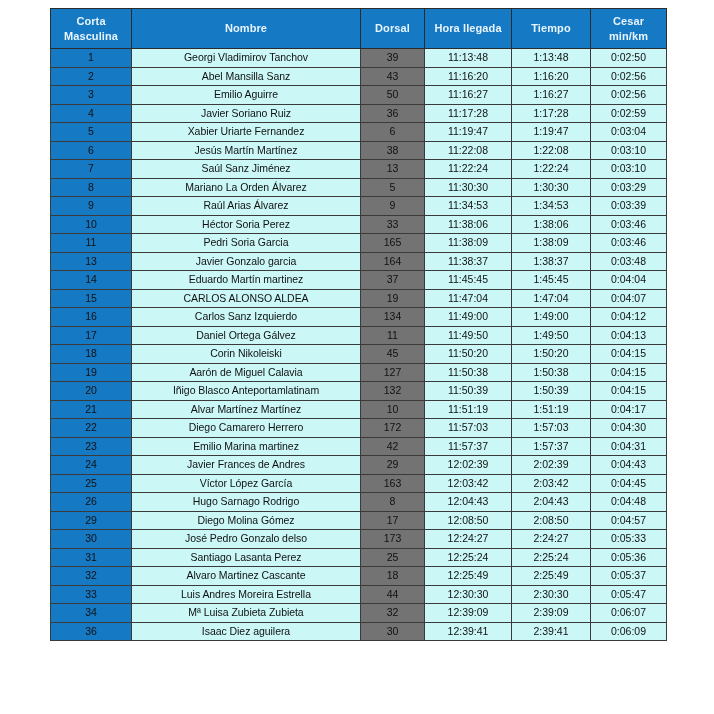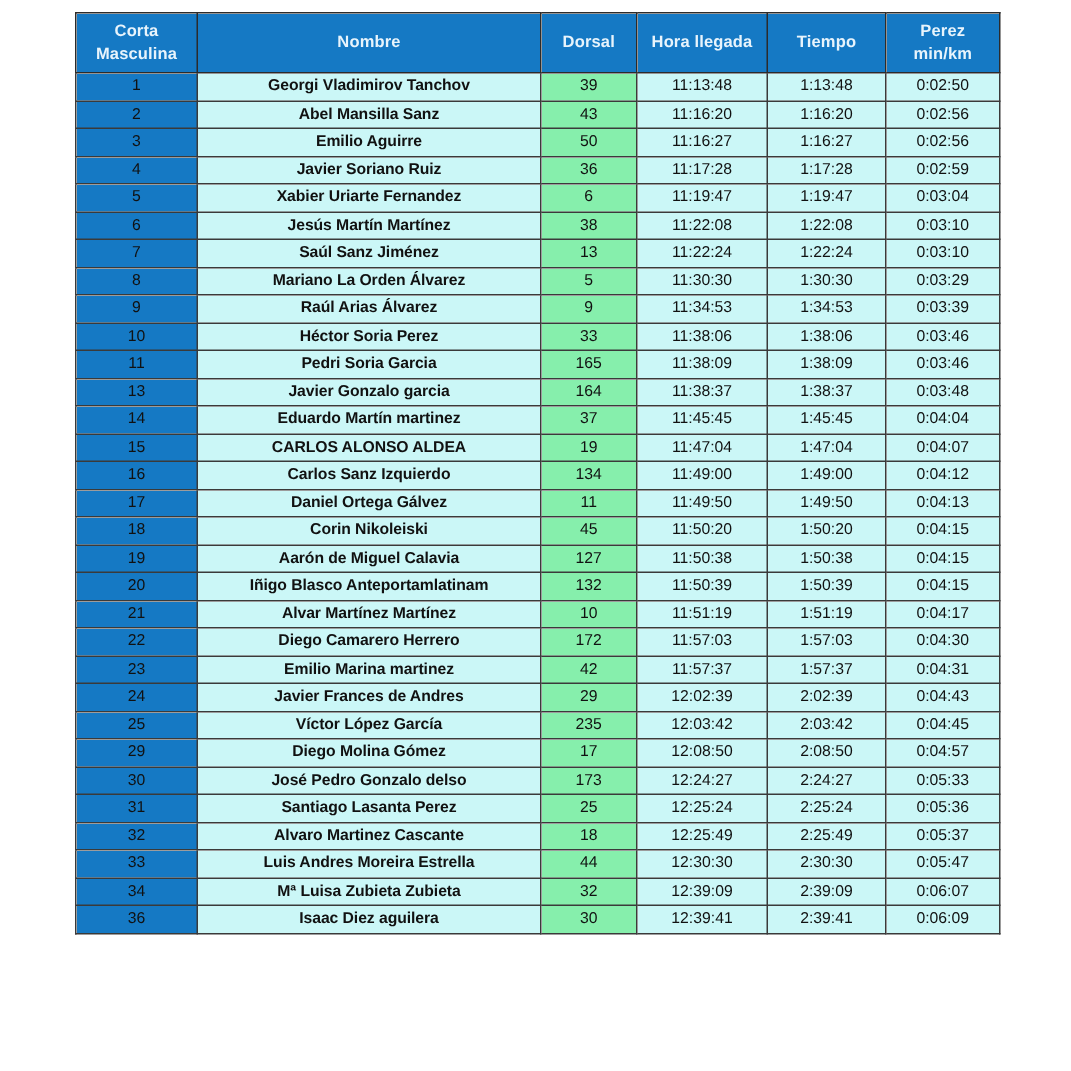--- a/index.html
+++ b/index.html
@@ -74,24 +74,23 @@
     color: #CFE7F7;
     font-weight: normal;
     font-size: 10.5px;
   }
   .cell-name {
     background: #CBF7F7;
     text-align: left;
     padding-left: 9px;
     font-size: 10.5px;
     letter-spacing: -0.05px;
-    font-weight: bold;
   }
   .cell-dorsal {
-    background: #86efac;
+    background: #737373;
   }
   .cell-hora,
   .cell-tiempo,
   .cell-ritmo {
     background: #CBF7F7;
   }
 </style>
 </head>
 <body>
 
@@ -118,21 +117,21 @@
           <th>
             <span class="hdr-line">Dorsal</span>
           </th>
           <th>
             <span class="hdr-line">Hora llegada</span>
           </th>
           <th>
             <span class="hdr-line">Tiempo</span>
           </th>
           <th>
-            <span class="hdr-line">Perez</span>
+            <span class="hdr-line">Cesar</span>
             <span class="hdr-line">min/km</span>
           </th>
         </tr>
     </thead>
     <tbody>
         <tr>
           <td class="cell-rank">1</td>
           <td class="cell-name">Georgi Vladimirov Tanchov</td>
           <td class="cell-dorsal">39</td>
           <td class="cell-hora">11:13:48</td>
@@ -311,24 +310,32 @@
           <td class="cell-rank">24</td>
           <td class="cell-name">Javier Frances de Andres</td>
           <td class="cell-dorsal">29</td>
           <td class="cell-hora">12:02:39</td>
           <td class="cell-tiempo">2:02:39</td>
           <td class="cell-ritmo">0:04:43</td>
         </tr>
         <tr>
           <td class="cell-rank">25</td>
           <td class="cell-name">Víctor  López García</td>
-          <td class="cell-dorsal">235</td>
+          <td class="cell-dorsal">163</td>
           <td class="cell-hora">12:03:42</td>
           <td class="cell-tiempo">2:03:42</td>
           <td class="cell-ritmo">0:04:45</td>
+        </tr>
+        <tr>
+          <td class="cell-rank">26</td>
+          <td class="cell-name">Hugo Sarnago Rodrigo</td>
+          <td class="cell-dorsal">8</td>
+          <td class="cell-hora">12:04:43</td>
+          <td class="cell-tiempo">2:04:43</td>
+          <td class="cell-ritmo">0:04:48</td>
         </tr>
         <tr>
           <td class="cell-rank">29</td>
           <td class="cell-name">Diego Molina Gómez</td>
           <td class="cell-dorsal">17</td>
           <td class="cell-hora">12:08:50</td>
           <td class="cell-tiempo">2:08:50</td>
           <td class="cell-ritmo">0:04:57</td>
         </tr>
         <tr>

